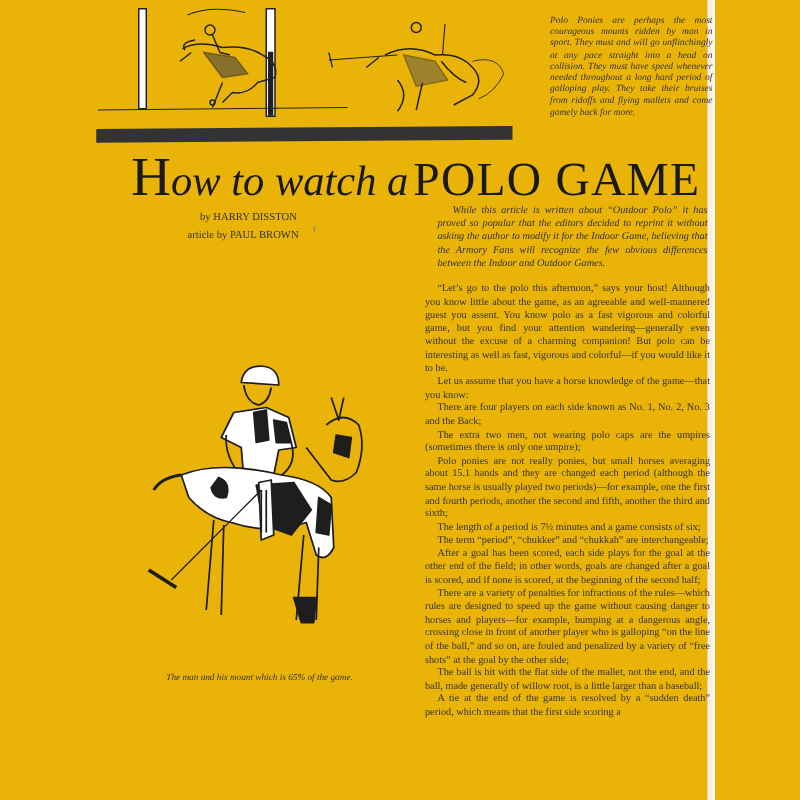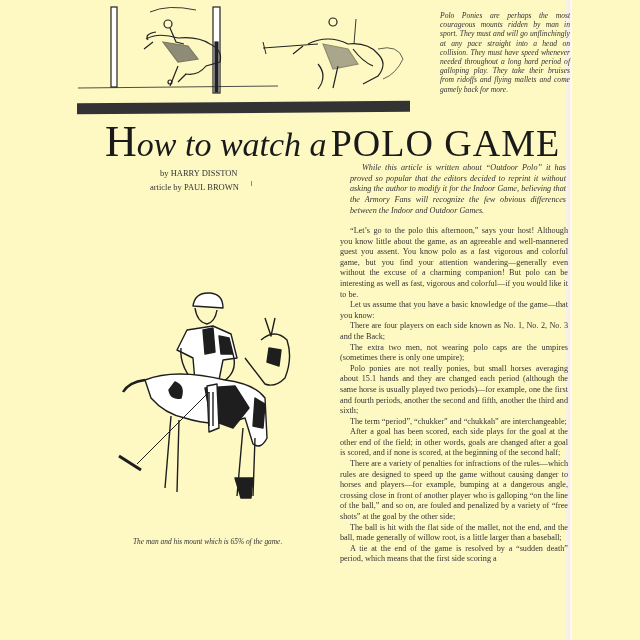--- a/index.html
+++ b/index.html
@@ -1,17 +1,17 @@
 <!DOCTYPE html>
 <html><head>
 <meta charset="utf-8">
 <style>
   html, body { margin:0; padding:0; background:#ffffff; }
   body { width:640px; height:640px; position:relative; overflow:hidden; font-family:"DejaVu Serif", serif; color:#2a2a2a; }
-  .page { position:absolute; left:0; top:0; width:640px; height:640px; background:#fef9c3; }
+  .page { position:absolute; left:0; top:0; width:640px; height:640px; background:#eab308; }
   .page-edge { position:absolute; left:566px; top:0; width:6px; height:640px; background:linear-gradient(90deg,#fbf3ec,#f7ece2,#ffffff); }
   .illus-top { position:absolute; left:78px; top:4px; width:340px; height:92px; }
   .black-bar { position:absolute; left:77px; top:102px; width:333px; height:11px; background:#333; transform:skewY(-0.4deg); }
   .sidebar-note { position:absolute; left:440px; top:11px; width:130px; font-family:"Liberation Serif", serif; font-style:italic; font-size:7.6px; line-height:9.2px; color:#333; text-align:justify; }
   .title { position:absolute; left:105px; top:116px; white-space:nowrap; font-family:"Liberation Serif", serif; color:#1a1a1a; }
   .title .cap { font-size:44px; }
   .title .ital { font-style:italic; font-size:34px; }
   .title .big { font-size:38px; letter-spacing:1px; }
   .byline { position:absolute; left:160px; top:168px; font-size:8.5px; font-family:"Liberation Serif", serif; color:#333; }
   .drawings { position:absolute; left:150px; top:182px; font-size:8.5px; font-family:"Liberation Serif", serif; color:#333; }
@@ -62,24 +62,25 @@
   </div>
 
   <div class="byline">by HARRY DISSTON</div>
   <div class="drawings">article by PAUL BROWN</div>
   <div class="stray-mark"></div>
 
   <div class="intro">While this article is written about “Outdoor Polo” it has proved so popular that the editors decided to reprint it without asking the author to modify it for the Indoor Game, believing that the Armory Fans will recognize the few obvious differences between the Indoor and Outdoor Games.</div>
 
   <div class="body-col">
     <p>“Let’s go to the polo this afternoon,” says your host! Although you know little about the game, as an agreeable and well-mannered guest you assent. You know polo as a fast vigorous and colorful game, but you find your attention wandering—generally even without the excuse of a charming companion! But polo can be interesting as well as fast, vigorous and colorful—if you would like it to be.</p>
-    <p>Let us assume that you have a basic knowledge of the game—that you know:</p>
+    <p>Let us assume that you have a horse knowledge of the game—that you know:</p>
     <p>There are four players on each side known as No. 1, No. 2, No. 3 and the Back;</p>
     <p>The extra two men, not wearing polo caps are the umpires (sometimes there is only one umpire);</p>
     <p>Polo ponies are not really ponies, but small horses averaging about 15.1 hands and they are changed each period (although the same horse is usually played two periods)—for example, one the first and fourth periods, another the second and fifth, another the third and sixth;</p>
+    <p>The length of a period is 7½ minutes and a game consists of six;</p>
     <p>The term “period”, “chukker” and “chukkah” are interchangeable;</p>
     <p>After a goal has been scored, each side plays for the goal at the other end of the field; in other words, goals are changed after a goal is scored, and if none is scored, at the beginning of the second half;</p>
     <p>There are a variety of penalties for infractions of the rules—which rules are designed to speed up the game without causing danger to horses and players—for example, bumping at a dangerous angle, crossing close in front of another player who is galloping “on the line of the ball,” and so on, are fouled and penalized by a variety of “free shots” at the goal by the other side;</p>
     <p>The ball is hit with the flat side of the mallet, not the end, and the ball, made generally of willow root, is a little larger than a baseball;</p>
     <p>A tie at the end of the game is resolved by a “sudden death” period, which means that the first side scoring a</p>
   </div>
 
   <svg class="illus-main" viewBox="0 0 190 215">
     <g stroke="#1e1e1e" fill="none" stroke-width="1.4" stroke-linejoin="round">
 

